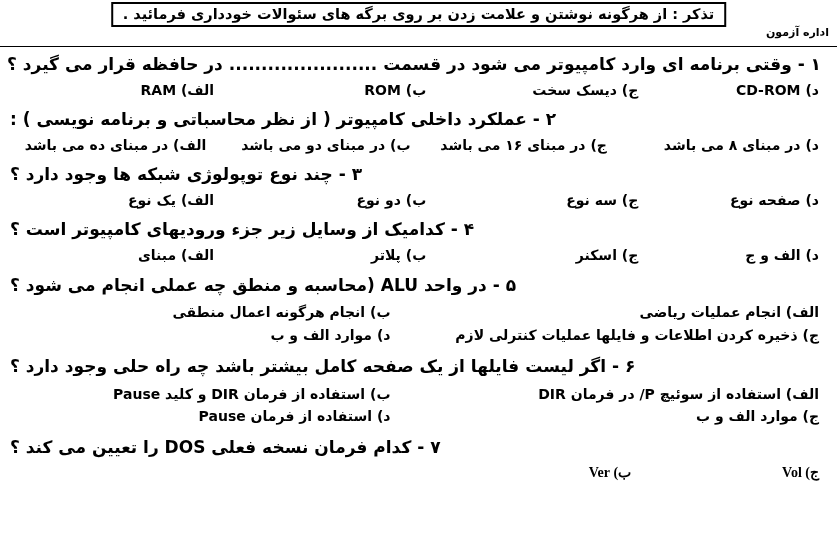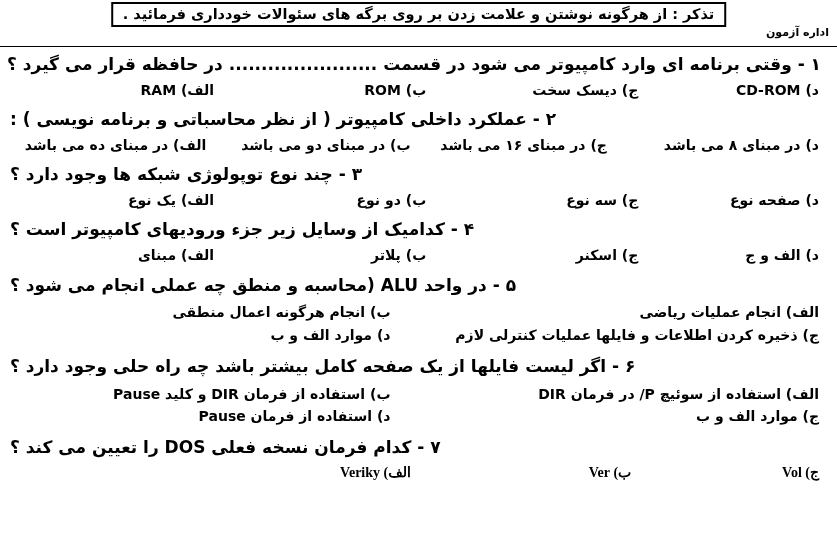--- a/index.html
+++ b/index.html
@@ -210,18 +210,17 @@
         <div class="opt">ج) موارد الف و ب</div>
         <div class="opt">د) استفاده از فرمان Pause</div>
       </div>
     </div>
 
     <div class="qblock">
       <div class="qtext">۷ - کدام فرمان نسخه فعلی DOS را تعیین می کند ؟</div>
       <div class="opts four q7">
         <div class="opt latin">ج) Vol</div>
         <div class="opt latin">ب) Ver</div>
-        <div class="opt latin">الف) Veriky</div>
       </div>
     </div>
 
   </div>
 </div>
 
 </body></html>

